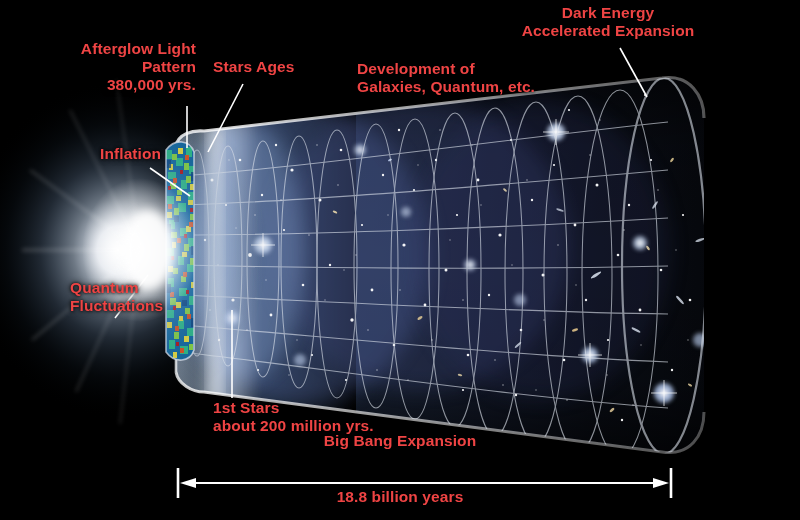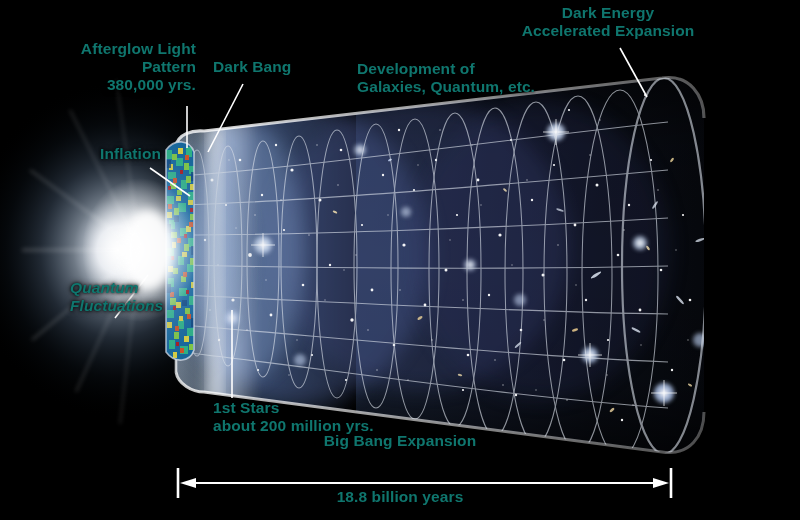--- a/index.html
+++ b/index.html
@@ -1,32 +1,32 @@
 <!DOCTYPE html>
 <html><head>
 <meta charset="utf-8">
 <title>Universe Expansion Timeline</title>
 <style>
   html,body{margin:0;padding:0;background:#000;}
   body{width:800px;height:520px;overflow:hidden;
        font-family:"Liberation Sans","DejaVu Sans",sans-serif;}
   #stage{position:relative;width:800px;height:520px;background:#000;overflow:hidden;}
   svg.layer{position:absolute;left:0;top:0;width:800px;height:520px;}
-  .lbl{position:absolute;color:#0f766e;font-weight:bold;font-size:15.5px;
+  .lbl{position:absolute;color:#ef4444;font-weight:bold;font-size:15.5px;
        line-height:1.16;letter-spacing:.1px;white-space:pre-line;
        text-shadow:0 0 3px #000,0 0 6px #000;}
   .lbl.r{text-align:right;}
   .lbl.c{text-align:center;}
   .lbl.l{text-align:left;}
   #lab-afterglow{right:604px;top:40px;}
   #lab-darkages{left:213px;top:58px;}
   #lab-develop{left:357px;top:60px;}
   #lab-darkenergy{left:478px;top:4px;width:260px;text-align:center;}
   #lab-inflation{left:76px;top:145px;margin-left:24px;}
-  #lab-quantum{left:70px;top:279px;font-style:italic;}
+  #lab-quantum{left:70px;top:279px;}
   #lab-stars{left:213px;top:399px;}
   #lab-bbe{left:285px;top:432px;width:230px;}
   #lab-137{left:285px;top:488px;width:230px;}
 </style>
 </head>
 <body>
 
 <div id="stage">
 
   <svg class="layer" viewBox="0 0 800 520">
@@ -497,21 +497,21 @@
       <line x1="186" y1="483" x2="663" y2="483" stroke-width="1.8"></line>
       <polygon points="180,483 196,478 196,488" stroke="none"></polygon>
       <polygon points="669,483 653,478 653,488" stroke="none"></polygon>
     </g>
   </svg>
 
   <div class="lbl r" id="lab-afterglow">Afterglow Light
 Pattern
 380,000 yrs.</div>
 
-  <div class="lbl l" id="lab-darkages">Dark Bang</div>
+  <div class="lbl l" id="lab-darkages">Stars Ages</div>
 
   <div class="lbl l" id="lab-develop">Development of
 Galaxies, Quantum, etc.</div>
 
   <div class="lbl c" id="lab-darkenergy">Dark Energy
 Accelerated Expansion</div>
 
   <div class="lbl l" id="lab-inflation">Inflation</div>
 
   <div class="lbl l" id="lab-quantum">Quantum

